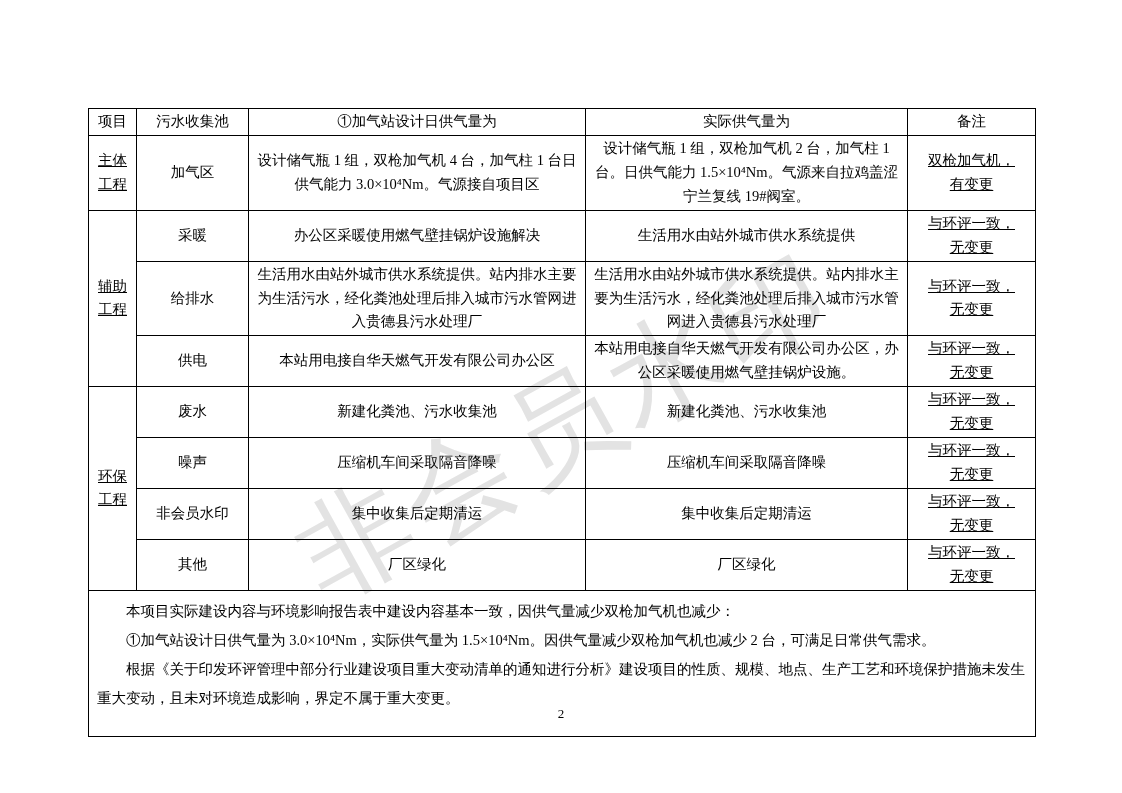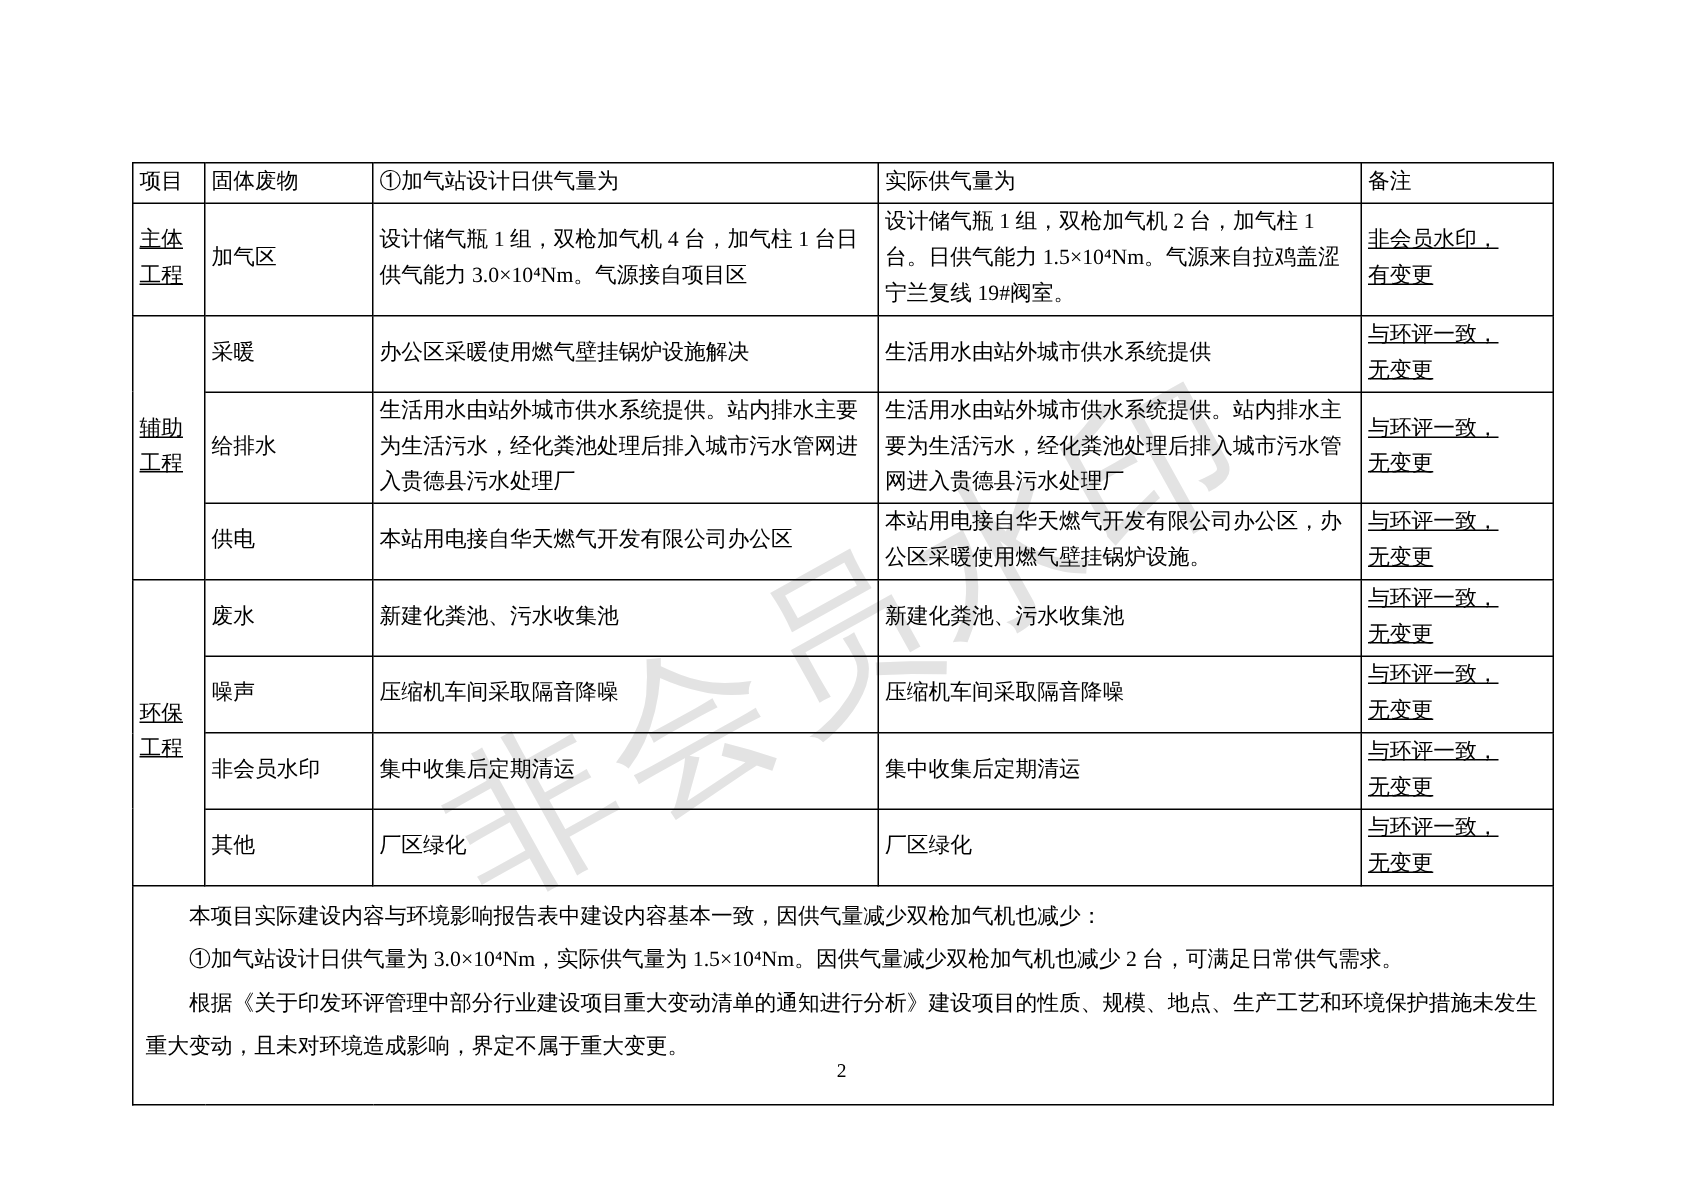--- a/index.html
+++ b/index.html
@@ -37,21 +37,21 @@
     width: 947px;
     border-collapse: collapse;
     table-layout: fixed;
     z-index: 1;
     font-size: 14.5px;
     line-height: 1.65;
   }
   .doc-table td, .doc-table th {
     border: 1px solid #000000;
     padding: 1px 4px;
-    text-align: left;
+    text-align: center;
     vertical-align: middle;
     font-weight: normal;
     word-break: break-all;
     background: transparent;
   }
   .doc-table th { height: 24px; }
   tr.r1 td { height: 70px; }
   tr.r2 td { height: 42px; }
   tr.r3 td { height: 69px; }
   tr.r4 td { height: 38px; }
@@ -91,34 +91,34 @@
     <colgroup>
       <col style="width:48px">
       <col style="width:112px">
       <col style="width:337px">
       <col style="width:322px">
       <col style="width:128px">
     </colgroup>
     <thead>
       <tr>
         <th>项目</th>
-        <th>固体废物</th>
+        <th>污水收集池</th>
         <th>①加气站设计日供气量为</th>
         <th>实际供气量为</th>
         <th>备注</th>
       </tr>
     </thead>
     <tbody>
       <tr class="r1">
         <td class="group-cell">主体
 工程</td>
         <td>加气区</td>
         <td>设计储气瓶 1 组，双枪加气机 4 台，加气柱 1 台日供气能力 3.0×10⁴Nm。气源接自项目区</td>
         <td>设计储气瓶 1 组，双枪加气机 2 台，加气柱 1 台。日供气能力 1.5×10⁴Nm。气源来自拉鸡盖涩宁兰复线 19#阀室。</td>
-        <td class="remark-cell">非会员水印，
+        <td class="remark-cell">双枪加气机，
 有变更</td>
       </tr>
       <tr class="r2">
         <td class="group-cell" rowspan="3">辅助
 工程</td>
         <td>采暖</td>
         <td>办公区采暖使用燃气壁挂锅炉设施解决</td>
         <td>生活用水由站外城市供水系统提供</td>
         <td class="remark-cell">与环评一致，
 无变更</td>

